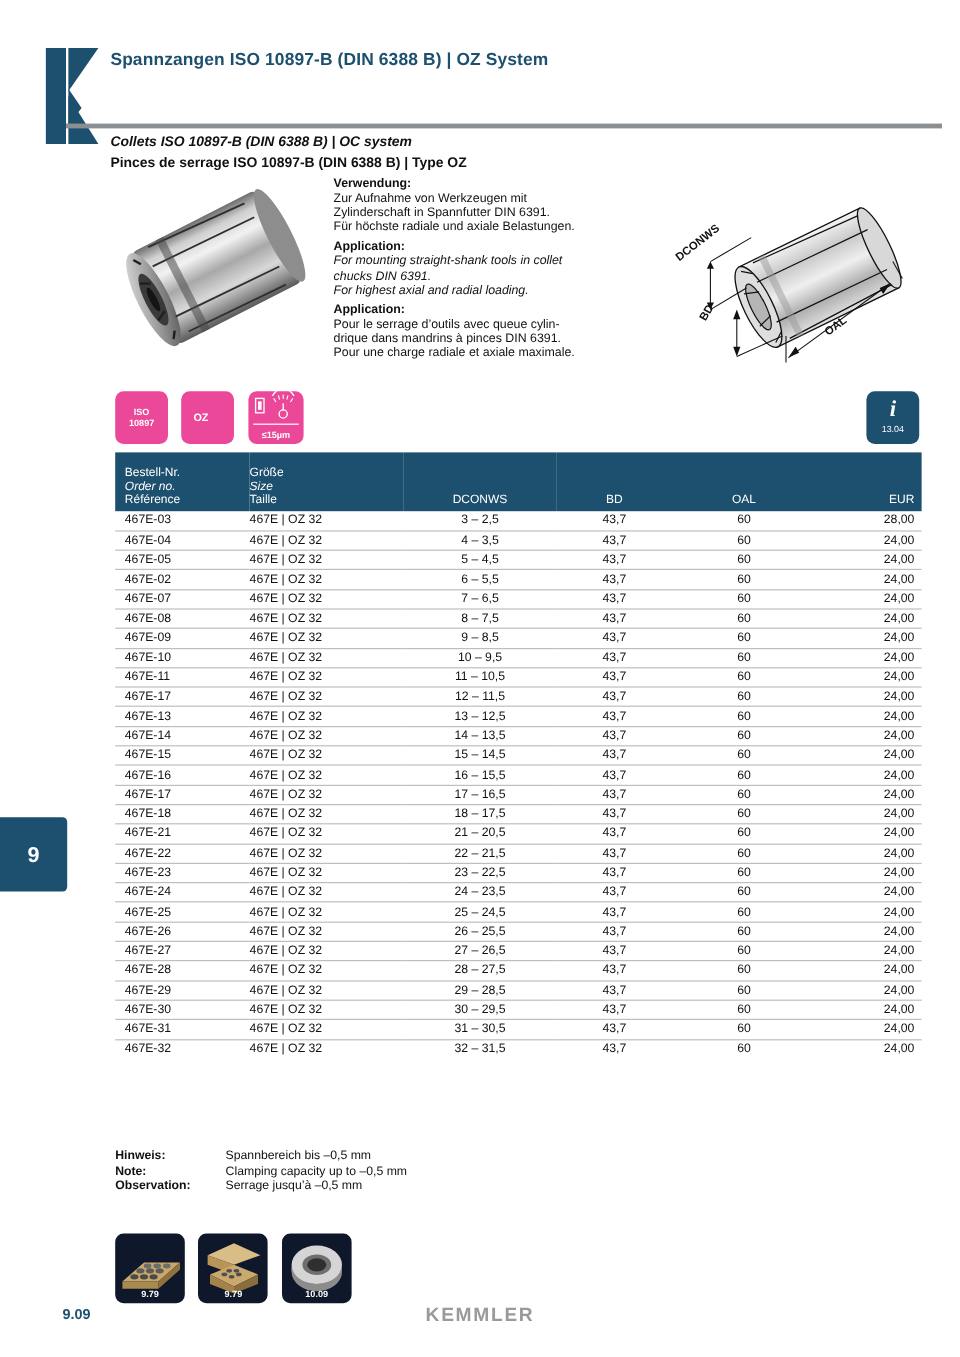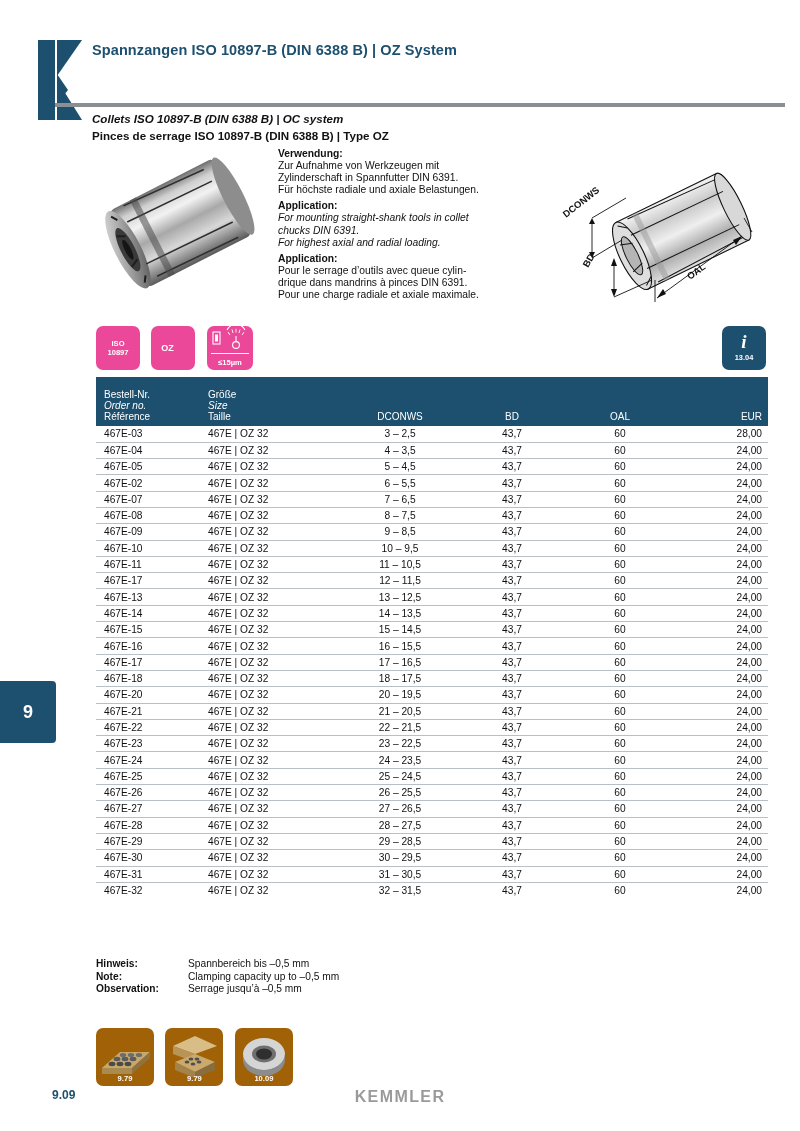--- a/index.html
+++ b/index.html
@@ -59,21 +59,21 @@
   .conc-div { position: absolute; left: 4px; right: 4px; top: 27px;
               height: 1px; background: #ffffff; }
   .conc-val { position: absolute; left: 0; right: 0; bottom: 3px;
               font-size: 7.6px; font-weight: bold; }
   .badge-info {
     position: absolute; left: 722px; top: 326px; width: 44px; height: 44px;
     background: #1d4f6e; border-radius: 7px; color: #fff; text-align: center;
   }
   .info-i { font-size: 19px; font-weight: bold; font-style: italic;
             font-family: "Liberation Serif", serif; line-height: 1; padding-top: 6px; }
-  .info-num { font-size: 7.4px; font-weight: bold; margin-top: 2px; }
+  .info-num { font-size: 7.4px; font-weight: normal; margin-top: 2px; }
 
   
   .tbl-wrap { position: absolute; left: 96px; top: 377px; width: 672px; }
   table { width: 672px; border-collapse: collapse; }
   thead th {
     background: #1d4f6e; color: #ffffff; font-size: 10px; font-weight: normal;
     text-align: left; vertical-align: bottom; padding: 0 0 4px 0; height: 42px;
   }
   thead th.num { text-align: center; }
   thead th.eur { text-align: right; padding-right: 6px; }
@@ -96,21 +96,21 @@
   
   .note { position: absolute; left: 96px; top: 958px; font-size: 10.2px;
           line-height: 12.6px; color: #111; }
   .note-row { display: flex; }
   .note-lbl { width: 92px; font-weight: bold; }
   .note-val-it { }
 
   
   .thumbs { position: absolute; left: 96px; top: 1028px; }
   .thumb { display: inline-block; vertical-align: top; width: 58px; height: 58px;
-           background: #a16207; border-radius: 7px; margin-right: 7px;
+           background: #0f172a; border-radius: 7px; margin-right: 7px;
            position: relative; overflow: hidden; }
   .thumb-lbl { position: absolute; left: 0; right: 0; bottom: 3px; color: #fff;
                font-size: 7.6px; font-weight: bold; text-align: center; }
 
   
   .chapter-tab {
     position: absolute; left: 0; top: 681px; width: 56px; height: 62px;
     background: #1d4f6e; color: #fff; border-radius: 0 4px 4px 0;
     font-size: 18px; font-weight: bold; text-align: center; line-height: 62px;
   }
@@ -434,28 +434,20 @@
           </tr>
           <tr>
             <td class="c-order">467E-18</td>
             <td class="c-size">467E | OZ 32</td>
             <td class="c-dcon">18 – 17,5</td>
             <td class="c-bd">43,7</td>
             <td class="c-oal">60</td>
             <td class="c-eur">24,00</td>
           </tr>
           <tr>
-            <td class="c-order">467E-20</td>
-            <td class="c-size">467E | OZ 32</td>
-            <td class="c-dcon">20 – 19,5</td>
-            <td class="c-bd">43,7</td>
-            <td class="c-oal">60</td>
-            <td class="c-eur">24,00</td>
-          </tr>
-          <tr>
             <td class="c-order">467E-21</td>
             <td class="c-size">467E | OZ 32</td>
             <td class="c-dcon">21 – 20,5</td>
             <td class="c-bd">43,7</td>
             <td class="c-oal">60</td>
             <td class="c-eur">24,00</td>
           </tr>
           <tr>
             <td class="c-order">467E-22</td>
             <td class="c-size">467E | OZ 32</td>

